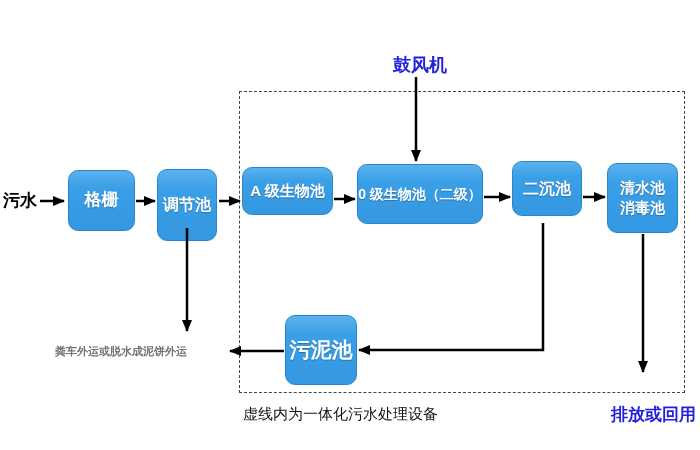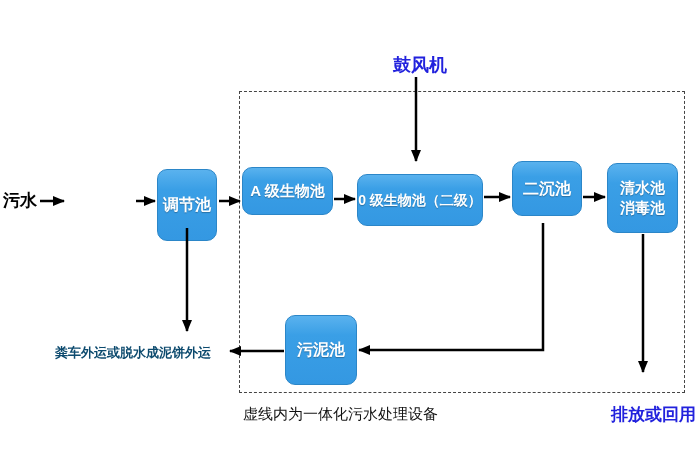--- a/index.html
+++ b/index.html
@@ -40,32 +40,32 @@
     color: #ffffff;
     font-weight: bold;
     text-align: center;
     white-space: nowrap;
     text-shadow: 0 1px 1px rgba(0,0,0,0.28);
     line-height: 1.35;
   }
   .n-grid   { left: 68px;  top: 170px; width: 67px;  height: 61px; font-size: 17px; }
   .n-reg    { left: 157px; top: 169px; width: 60px;  height: 72px; font-size: 16px; }
   .n-abio   { left: 242px; top: 167px; width: 91px;  height: 48px; font-size: 15px; }
-  .n-obio   { left: 357px; top: 174px; width: 126px; height: 52px; font-size: 14px; }
+  .n-obio   { left: 357px; top: 164px; width: 126px; height: 60px; font-size: 14px; }
   .n-sed    { left: 512px; top: 161px; width: 70px;  height: 55px; font-size: 16px; }
   .n-clean  { left: 607px; top: 163px; width: 71px;  height: 70px; font-size: 15px; }
-  .n-sludge { left: 285px; top: 315px; width: 72px;  height: 70px; font-size: 16px; }
+  .n-sludge { left: 285px; top: 315px; width: 72px;  height: 70px; font-size: 21px; }
   .lbl {
     position: absolute;
     z-index: 2;
     white-space: nowrap;
   }
   .lbl-source    { left: 3px;   top: 189px; font-size: 17px; font-weight: bold; color: #000000; }
   .lbl-blower    { left: 393px; top: 53px;  font-size: 18px; font-weight: bold; color: #2222dd; }
-  .lbl-sludgeout { left: 55px;  top: 344px; font-size: 13px; font-weight: bold; color: #0c4a6e; }
+  .lbl-sludgeout { left: 55px;  top: 344px; font-size: 11px; font-weight: bold; color: #737373; }
   .lbl-caption   { left: 243px; top: 405px; font-size: 15px; font-weight: normal; color: #111111; }
   .lbl-discharge { left: 611px; top: 403px; font-size: 17px; font-weight: bold; color: #2222dd; }
 </style>
 </head>
 <body>
 
 <div class="canvas">
 
   <div class="dashed-box"></div>
 
@@ -87,20 +87,23 @@
     <path d="M543,223 L543,350 L359,350" fill="none" stroke="#000" stroke-width="2.5" marker-end="url(#ah)"></path>
     <line x1="284" y1="351" x2="230" y2="351" stroke="#000" stroke-width="2.5" marker-end="url(#ah)"></line>
   </svg>
 
   <div class="lbl lbl-source">污水</div>
   <div class="lbl lbl-blower">鼓风机</div>
   <div class="lbl lbl-sludgeout">粪车外运或脱水成泥饼外运</div>
   <div class="lbl lbl-discharge">排放或回用</div>
   <div class="lbl lbl-caption">虚线内为一体化污水处理设备</div>
 
+  <div class="node n-grid">
+    <span>格栅</span>
+  </div>
   <div class="node n-reg">
     <span>调节池</span>
   </div>
   <div class="node n-abio">
     <span>A 级生物池</span>
   </div>
   <div class="node n-obio">
     <span>0 级生物池（二级）</span>
   </div>
   <div class="node n-sed">

